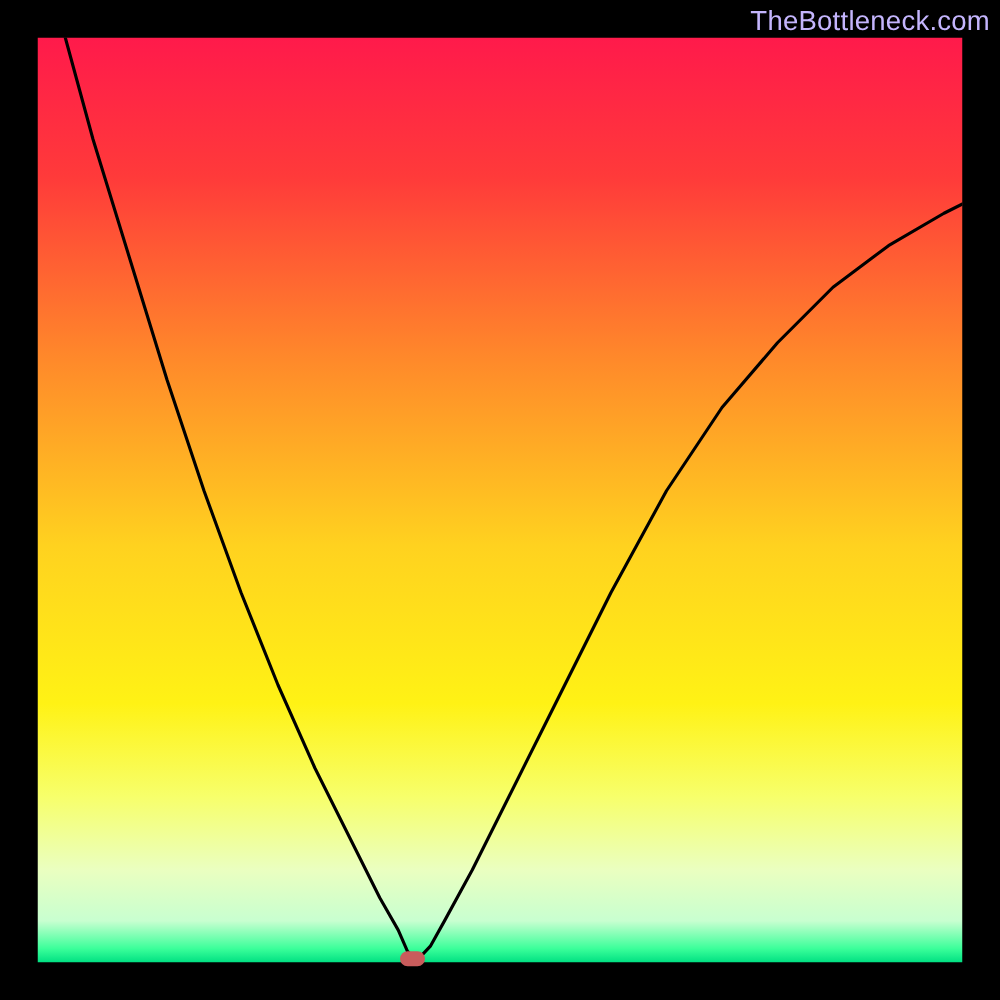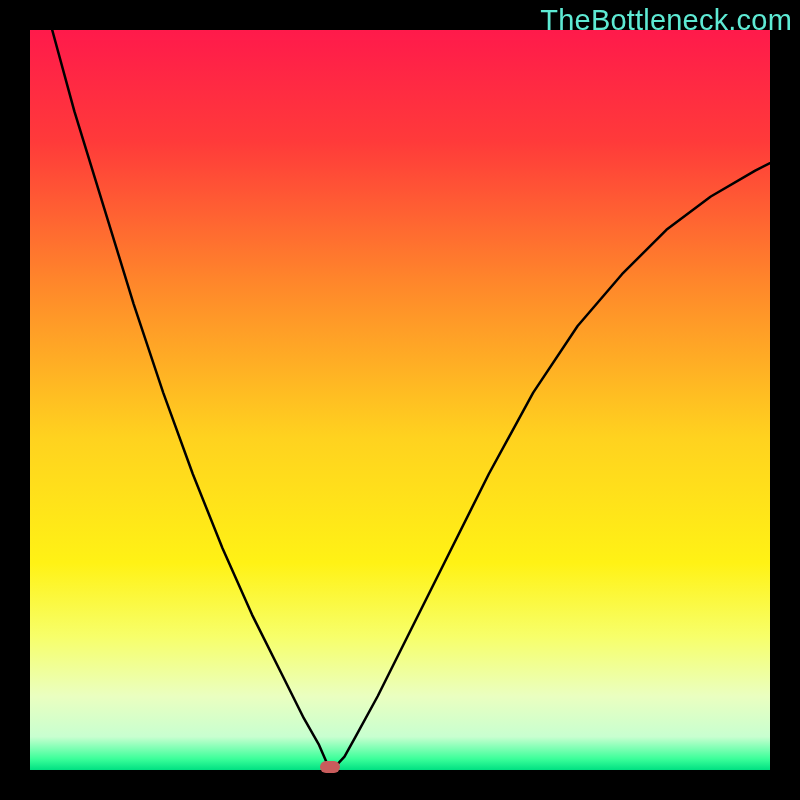--- a/index.html
+++ b/index.html
@@ -43,22 +43,22 @@
     width: 20px;
     height: 12px;
     border-radius: 6px;
     background: #c95c5c;
     transform: translate(-50%, -50%);
   }
   .watermark {
     position: absolute;
     top: 4px;
     right: 8px;
-    color: #5eead4;
-    font-size: 29px;
+    color: #c4b5fd;
+    font-size: 22px;
     font-weight: 500;
     letter-spacing: 0.2px;
   }
 </style>
 </head>
 <body>
 
 <div class="frame">
   <div class="plot">
     <svg class="gradient" viewBox="0 0 740 740" preserveAspectRatio="none">

